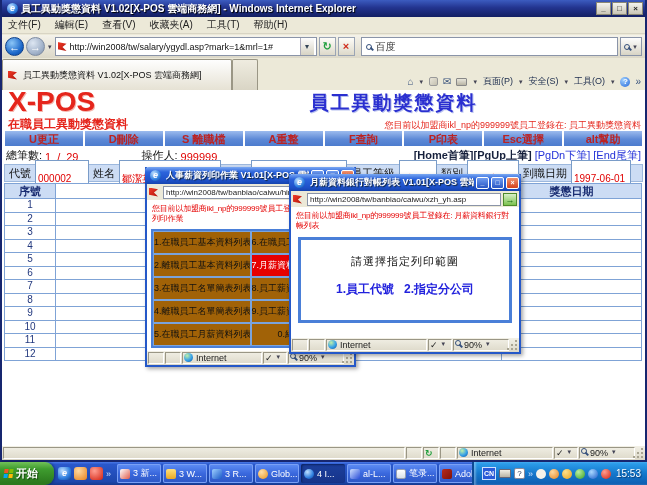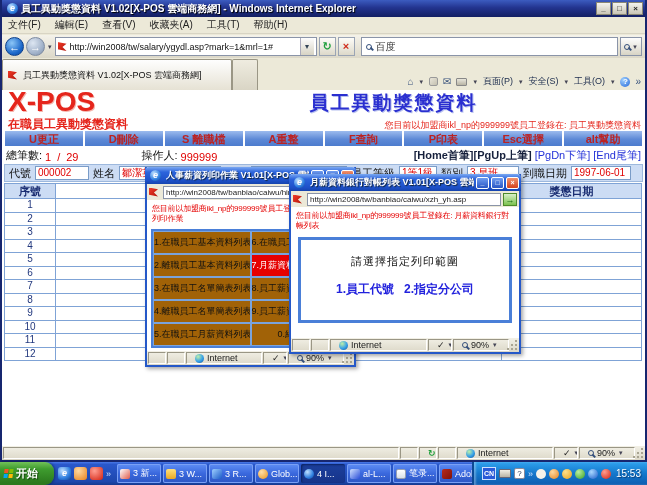--- a/index.html
+++ b/index.html
@@ -82,21 +82,21 @@
   .navrow .red{color:#e00000;margin:0 3px}
   .navrow .op{margin-left:60px}
   .keys{margin-left:auto;white-space:nowrap}
   .keys .kdark{color:#16203c;font-weight:bold}
   .keys .kblue{color:#2331d8;font-weight:normal}
   .fieldsrow{position:absolute;left:2px;right:2px;top:74px;height:18px;display:flex;align-items:center;
     background:#ccdcf4;border:1px solid #9db8dd}
   .field{display:flex;align-items:center;height:100%}
   .flabel{padding:7px 4px;color:#111;font-size:11px;white-space:nowrap}
   .fval{height:14px;background:#fff;border:1px solid #7a9cc8;color:#e00000;font-size:10px;line-height:12px;
-    padding:0 2px;white-space:nowrap;overflow:hidden}
+    padding:12px 2px;white-space:nowrap;overflow:hidden}
   .field:nth-child(1) .fval{width:54px}
   .field:nth-child(2) .fval{width:102px}
   .field:nth-child(3) .fval{width:96px}
   .field:nth-child(4) .fval{width:38px}
   .field:nth-child(5) .fval{width:52px}
   .field:nth-child(6) .fval{width:60px}
   .dtable{position:absolute;left:2px;right:3px;top:93px}
   .thead,.trow{display:flex}
   .c-seq{flex:0 0 52px;border:1px solid #7fa3d6;border-top:none;text-align:center}
   .c-mid{flex:1;border:1px solid #7fa3d6;border-left:none;border-top:none}
@@ -132,21 +132,21 @@
   .choice-box{margin:4px 7px;border:3px solid #4a7fd8;height:86px;text-align:center;padding-top:14px}
   .choice-prompt{font-size:11px;color:#111;letter-spacing:1px}
   .choice-opts{margin-top:12px;display:flex;justify-content:center;gap:10px}
   .choice-opt{color:#2222dd;font-size:12px;font-weight:bold}
   
   .statusbar{height:15px;background:linear-gradient(180deg,#f2f0e6,#dcd8c8);border-top:1px solid #fff;
     display:flex;align-items:stretch;font-size:9px;color:#222}
   .main-status{position:absolute;left:0;right:0;bottom:0}
   .p-status{position:absolute;left:0;right:0;bottom:0}
   .sb-cell{border:1px solid;border-color:#9a9685 #fff #fff #9a9685;margin:1px 0 1px 1px;display:flex;
-    align-items:center;padding:0 8px;gap:3px;overflow:hidden}
+    padding:0 1px;gap:3px;overflow:hidden}
   .sb-fill{flex:1}
   .sb-sm{width:16px}
   .globe{width:9px;height:9px;border-radius:50%;flex:none;
     background:radial-gradient(circle at 35% 30%,#bff0a8,#35a0e8 55%,#14508f)}
   .sb-zoom{width:56px}
   .sb-check{width:24px}
   .grip{width:10px;position:relative}
   .grip::after{content:"";position:absolute;right:2px;bottom:2px;width:2px;height:2px;background:#a8a492;
     box-shadow:-4px 0 #a8a492,0 -4px #a8a492,-8px 0 #a8a492,-4px -4px #a8a492,0 -8px #a8a492}
   .green-txt{color:#1d9e3a;font-weight:bold}

